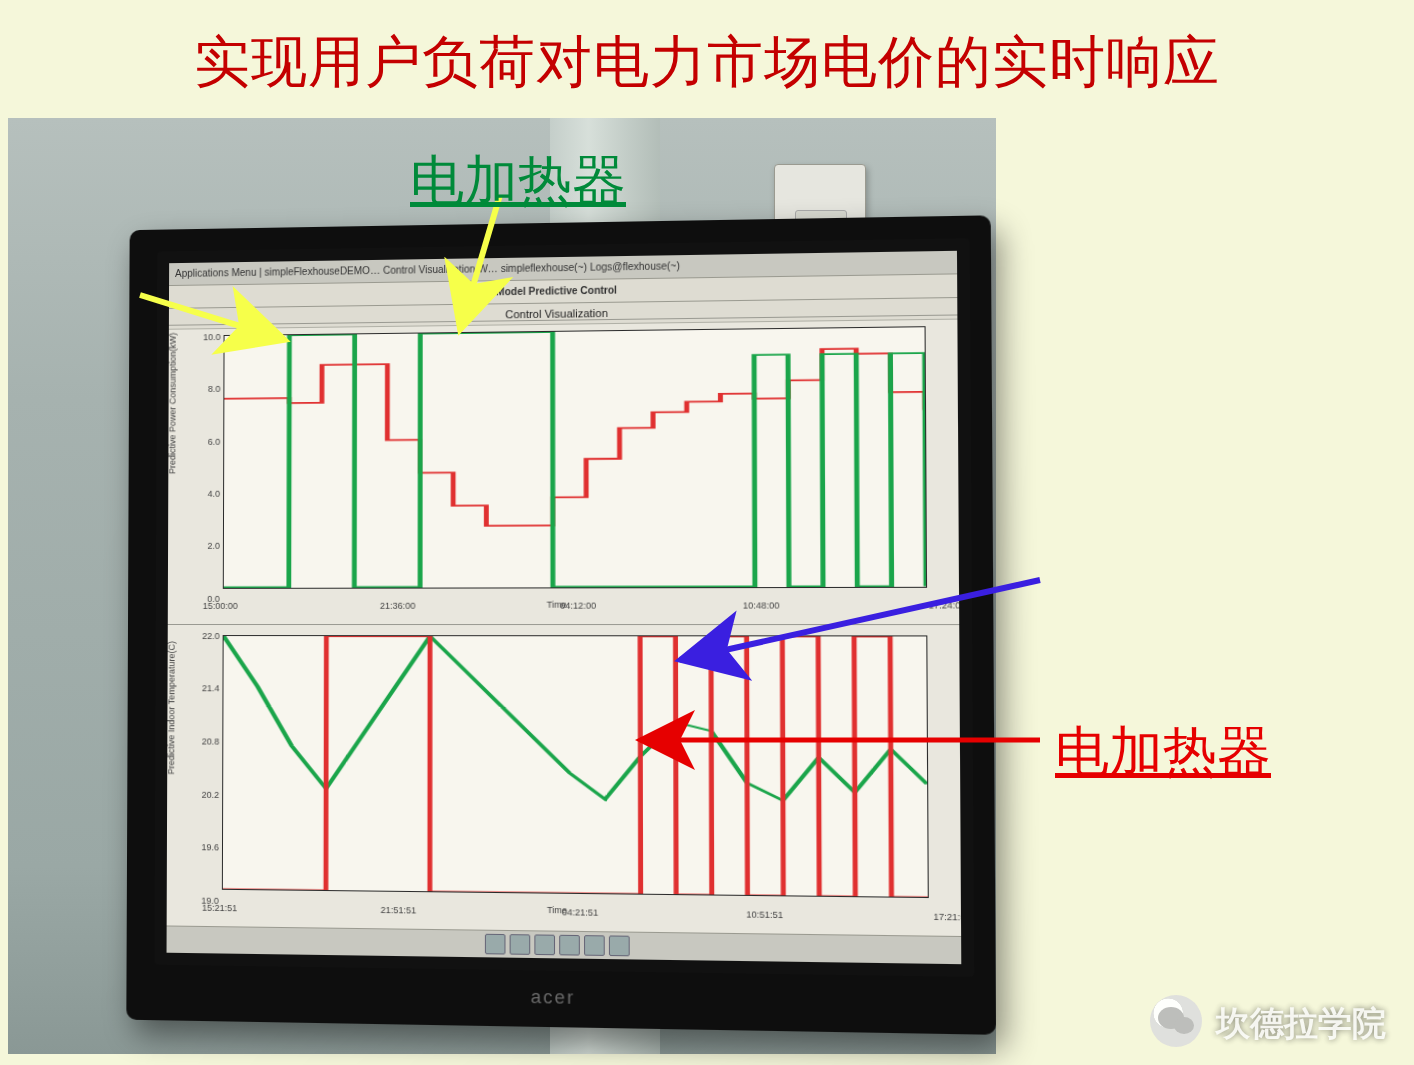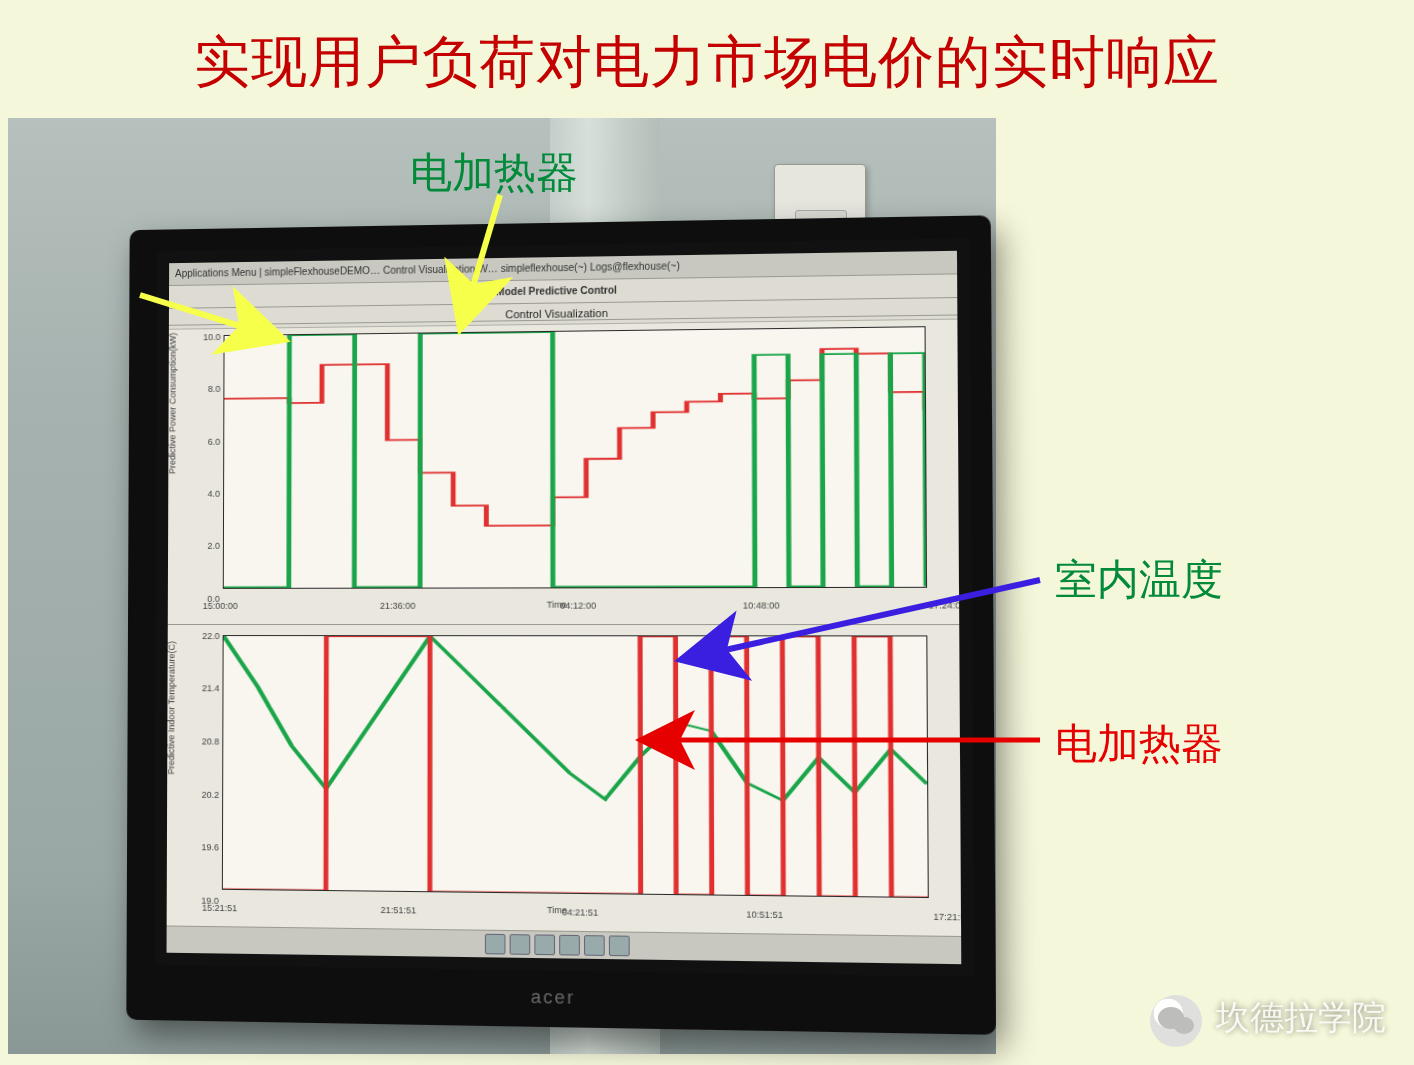--- a/index.html
+++ b/index.html
@@ -176,38 +176,39 @@
 
   
   .overlay {
     position: absolute;
     inset: 0;
     pointer-events: none;
   }
   .ann {
     position: absolute;
     font-family: "SimSun","Songti SC",serif;
-    font-size: 42px;
+    font-size: 54px;
     pointer-events: none;
+    text-decoration: underline;
   }
   .ann.green { color: #008a3a; }
   .ann.red   { color: #e60000; }
 
   
   .wm {
     position: absolute;
     right: 28px;
     bottom: 18px;
     display: flex;
-    align-items: flex-start;
+    align-items: flex-end;
     gap: 14px;
     color: rgba(255,255,255,0.88);
     font-family: "Microsoft YaHei","SimSun",sans-serif;
     font-size: 34px;
-    font-weight: 400;
+    font-weight: 700;
     text-shadow: 0 0 6px rgba(0,0,0,0.55);
     opacity: 0.9;
   }
   .wm .wxicon{
     width:52px; height:52px; border-radius:50%;
     background: radial-gradient(circle at 35% 35%, #fff 0 30%, #ddd 31% 100%);
     position:relative;
   }
   .wm .wxicon::before,
   .wm .wxicon::after{
@@ -314,20 +315,19 @@
     <line x1="140" y1="295" x2="285" y2="340" stroke="#f6ff4a" stroke-width="6" marker-end="url(#ah-yellow)"></line>
 
     <line x1="500" y1="195" x2="460" y2="330" stroke="#f6ff4a" stroke-width="6" marker-end="url(#ah-yellow)"></line>
 
     <line x1="1040" y1="580" x2="680" y2="660" stroke="#3a1fe0" stroke-width="6" marker-end="url(#ah-blue)"></line>
 
     <line x1="1040" y1="740" x2="640" y2="740" stroke="#e60000" stroke-width="5" marker-end="url(#ah-red)"></line>
   </svg>
 
   <div class="ann green" style="left:410px; top:145px;">电加热器</div>
-  <div class="ann green" style="left:1055px; top:552px;">室内温度</div>
   <div class="ann red" style="left:1055px; top:716px;">电加热器</div>
 
   <div class="wm">
     <span class="wxicon"></span>
     <span>坎德拉学院</span>
   </div>
 </div>
 
 </body></html>

